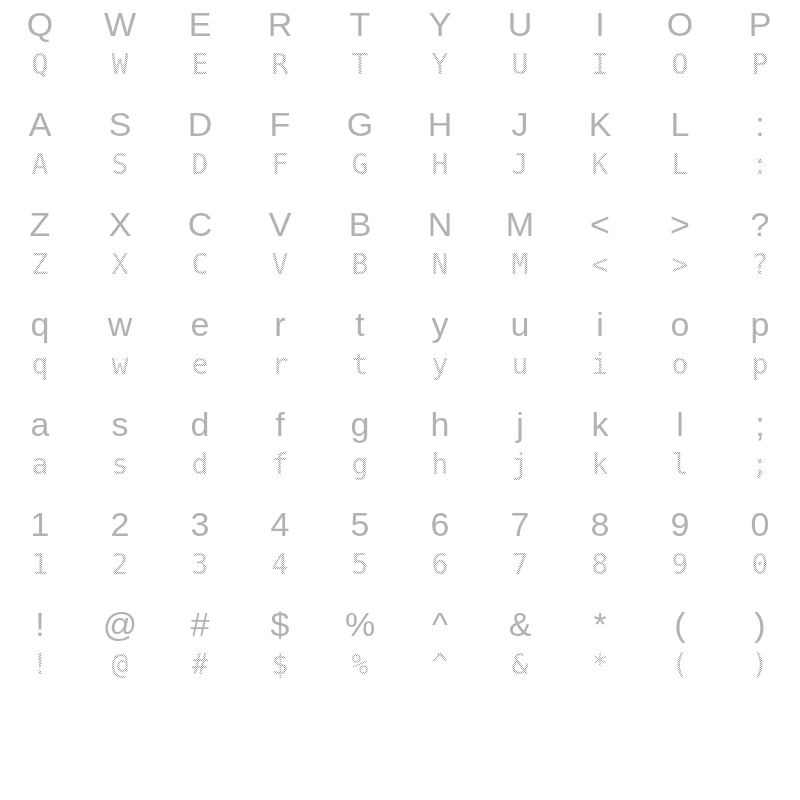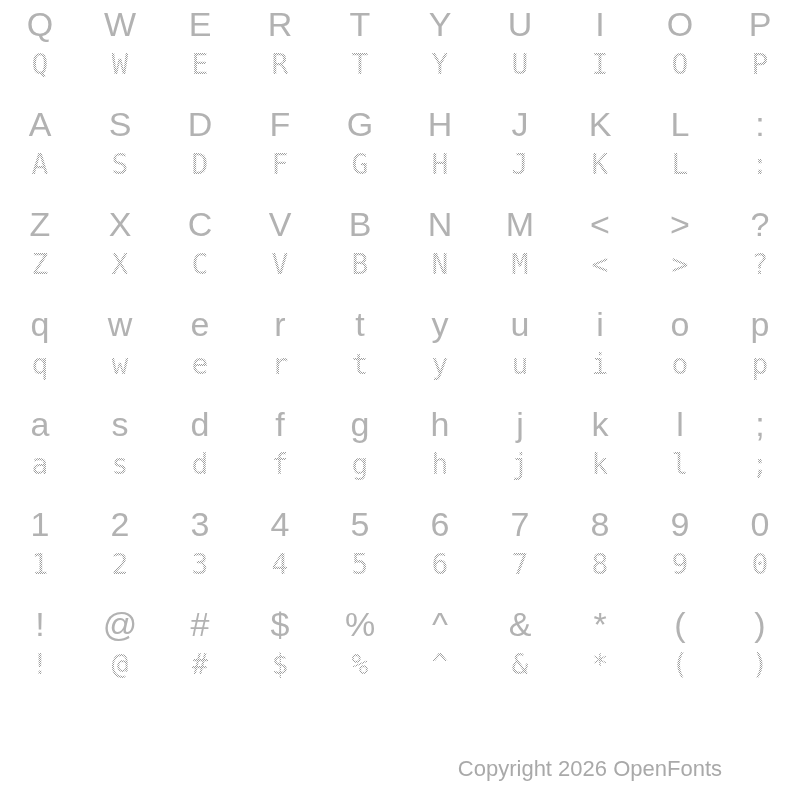--- a/index.html
+++ b/index.html
@@ -245,14 +245,13 @@
           <span class="cell"><span class="glyph dotted">$</span></span>
           <span class="cell"><span class="glyph dotted">%</span></span>
           <span class="cell"><span class="glyph dotted">^</span></span>
           <span class="cell"><span class="glyph dotted">&amp;</span></span>
           <span class="cell"><span class="glyph dotted">*</span></span>
           <span class="cell"><span class="glyph dotted">(</span></span>
           <span class="cell"><span class="glyph dotted">)</span></span>
         </div>
       </div>
     </div>
-  <div class="copyright">Copyright 2026 OpenFonts</div>
 </div>
 
 </body></html>

